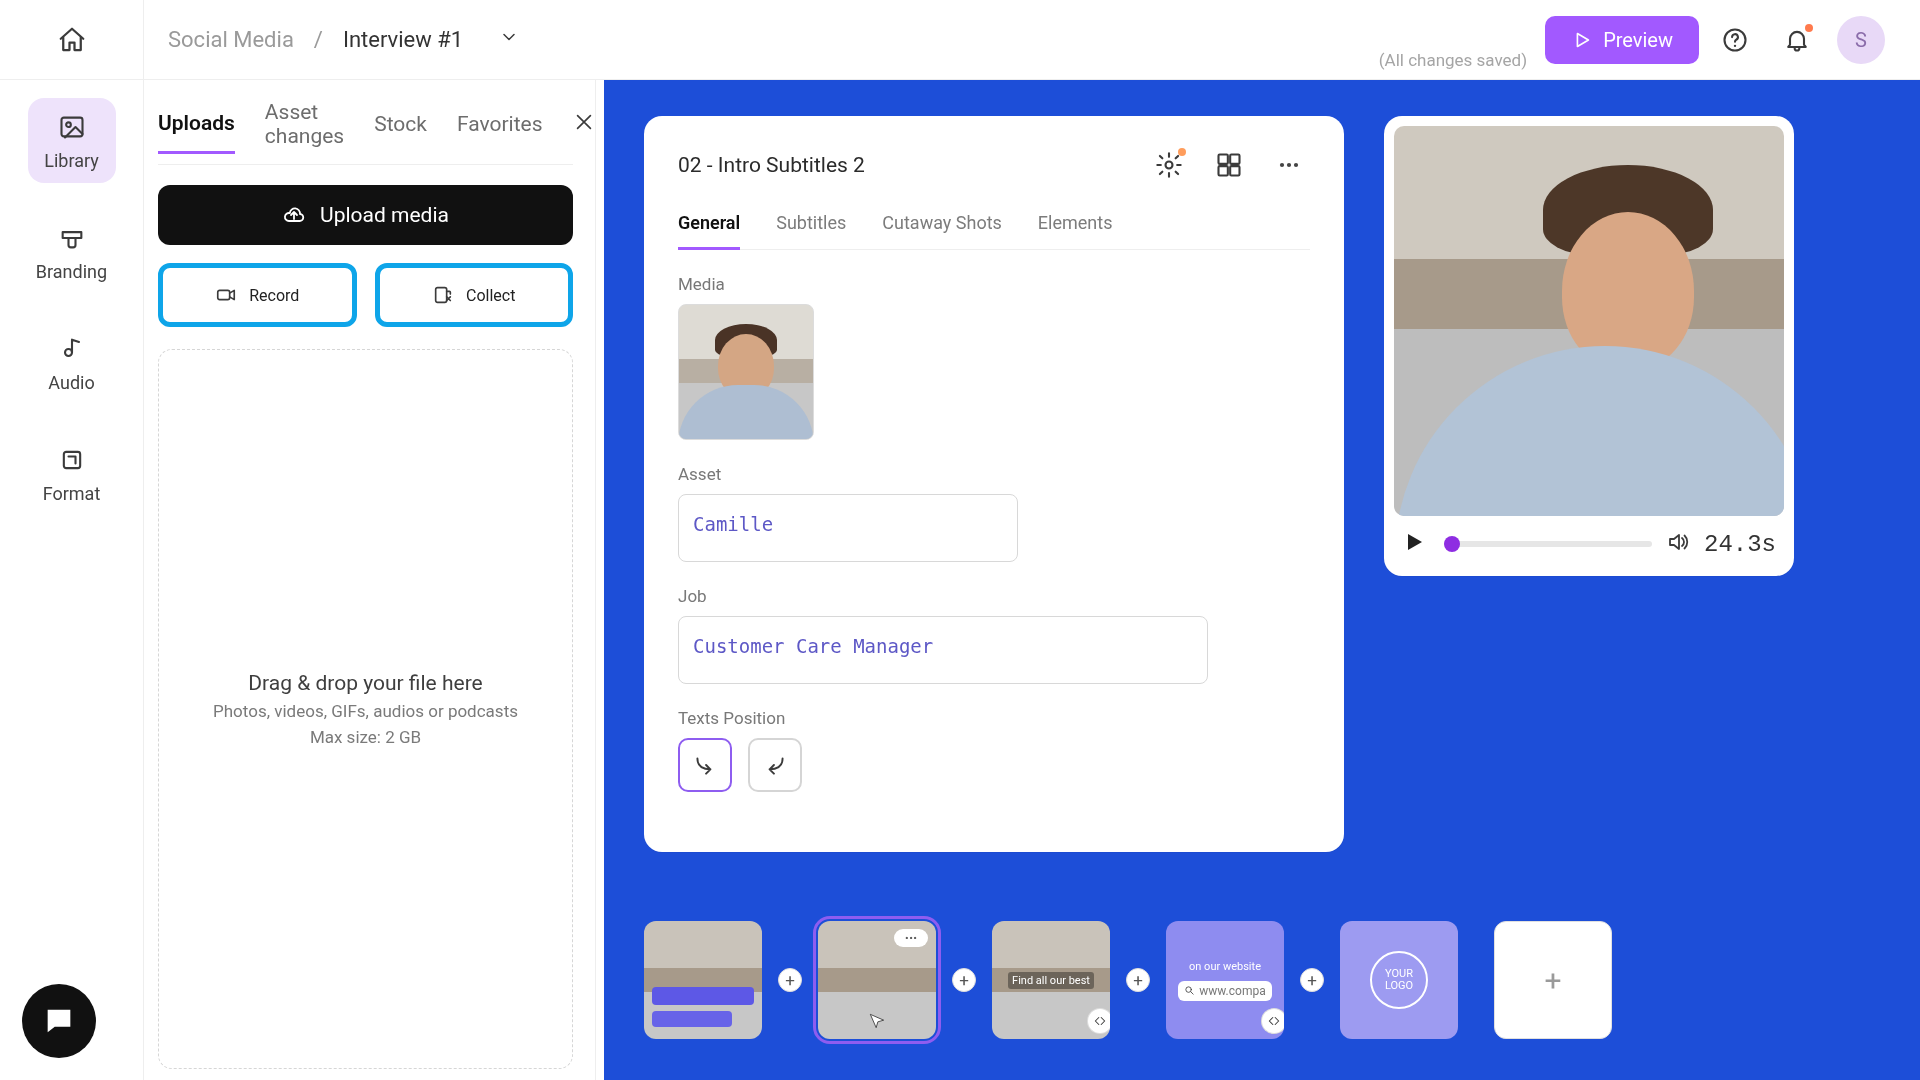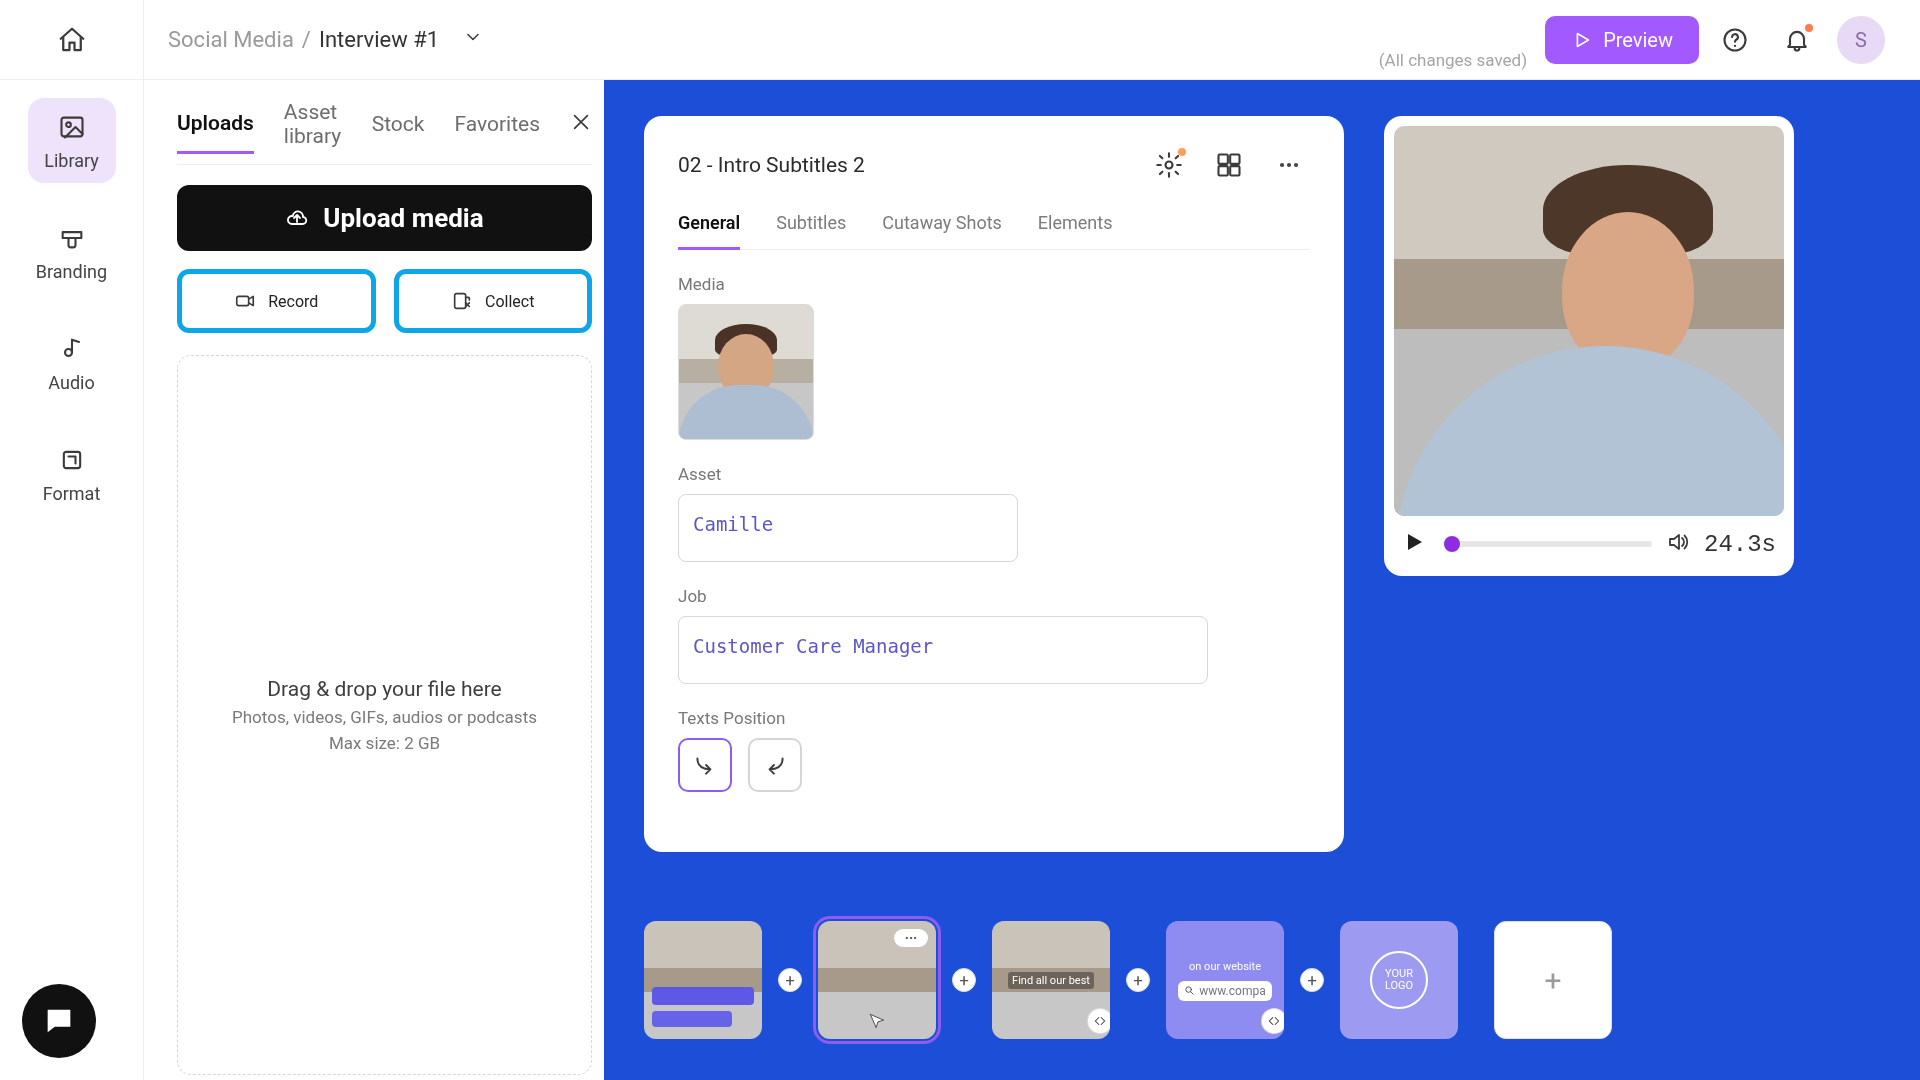--- a/index.html
+++ b/index.html
@@ -1,43 +1,43 @@
 <!DOCTYPE html>
 <html><head>
 <meta charset="utf-8">
 <style>
 * { margin: 0; padding: 0; box-sizing: border-box; font-family: -apple-system, BlinkMacSystemFont, "Segoe UI", Roboto, sans-serif; }
 body { width: 1920px; height: 1080px; background: #fff; overflow: hidden; position: relative; }
 
 
 .header { height: 80px; display: flex; align-items: center; padding: 0 35px 0 0; border-bottom: 1px solid #eee; }
 .home-btn { width: 144px; height: 80px; display: flex; align-items: center; justify-content: center; border-right: 1px solid #eee; }
-.breadcrumb { display: flex; align-items: flex-start; gap: 8px; margin-left: 24px; font-size: 22px; color: #333; }
+.breadcrumb { display: flex; align-items: flex-start; gap: 20px; margin-left: 24px; font-size: 22px; color: #333; }
 .breadcrumb .folder { color: #9a9a9a; }
 .breadcrumb .chev { margin-left: 16px; color: #9a9a9a; }
 .header-spacer { flex: 1; }
 .saved-text { color: #a5a5a5; font-size: 17px; margin-right: 18px; margin-top: 40px; }
 .preview-btn { background: #a259ff; color: #fff; border: none; border-radius: 10px; padding: 12px 26px; font-size: 20px; display: flex; align-items: center; gap: 10px; }
 .icon-btn { width: 52px; height: 52px; display: flex; align-items: center; justify-content: center; border-radius: 10px; margin-left: 10px; position: relative; }
 .avatar { width: 48px; height: 48px; border-radius: 50%; background: #e8d9f7; color: #8a6caa; display: flex; align-items: center; justify-content: center; font-size: 20px; margin-left: 14px; }
 .notif-dot { position: absolute; top: 10px; right: 10px; width: 8px; height: 8px; border-radius: 50%; background: #ff7a4d; }
 
 
 .left-rail { position: absolute; top: 80px; left: 0; width: 144px; height: calc(100% - 80px); border-right: 1px solid #eee; padding-top: 18px; display: flex; flex-direction: column; align-items: center; gap: 26px; }
 .rail-item { width: 88px; display: flex; flex-direction: column; align-items: center; gap: 8px; padding: 14px 0 12px; border-radius: 16px; font-size: 18px; color: #444; }
 .rail-item.active { background: #eee3fb; }
 .rail-icon { width: 30px; height: 30px; display: flex; align-items: center; justify-content: center; }
 
 
-.library-panel { position: absolute; top: 80px; left: 155px; width: 460px; height: calc(100% - 80px); border-right: 1px solid #eee; padding: 20px 22px; }
+.library-panel { position: absolute; top: 80px; left: 136px; width: 460px; height: calc(100% - 80px); border-right: 1px solid #eee; padding: 20px 22px; }
 .ltabs { display: flex; align-items: center; gap: 30px; font-size: 21px; color: #6d6d6d; border-bottom: 1px solid #eee; margin-bottom: 20px;}
 .ltabs .ltab { padding-bottom: 16px; }
 .ltabs .ltab.active { color: #111; font-weight: 600; border-bottom: 3px solid #a259ff; margin-bottom:-1px;}
 .ltabs .close { margin-left: auto; font-size: 26px; color: #333; padding-bottom:16px;}
-.upload-btn { width: 100%; background: #111; color: #fff; border: none; border-radius: 12px; padding: 18px 0; font-size: 26px; display: flex; align-items: center; justify-content: center; gap: 14px; font-weight: bold; }
+.upload-btn { width: 100%; background: #111; color: #fff; border: none; border-radius: 12px; padding: 18px 0; font-size: 21px; display: flex; justify-content: center; gap: 14px; }
 .two-btns { display: flex; gap: 18px; margin-top: 18px; }
 .two-btns button { flex: 1; background: #fff; border: 5px solid #0ea5e9; border-radius: 12px; padding: 16px 0; font-size: 16px; display: flex; align-items: center; justify-content: center; gap: 12px; color: #222; }
 .dropzone { margin-top: 22px; border: 1.5px dashed #d6d6d6; border-radius: 14px; height: 720px; display: flex; flex-direction: column; align-items: center; justify-content: center; color: #7a7a7a; text-align: center; gap: 6px; }
 .dropzone .dz-title { color: #3f3f3f; font-size: 21px; }
 .dropzone .dz-sub { font-size: 17px; }
 
 
 .main { position: absolute; top: 80px; left: 604px; right: 0; bottom: 0; background: #1d4ed8; padding: 36px 40px; }
 
 
@@ -177,21 +177,21 @@
           <path class="stroke" d="M9 9h6v6"></path>
         </svg>
       </span>
     <span>Format</span>
   </div>
 </div>
 
 <div class="library-panel">
   <div class="ltabs">
     <div class="ltab active">Uploads</div>
-    <div class="ltab">Asset library</div>
+    <div class="ltab">Asset changes</div>
     <div class="ltab">Stock</div>
     <div class="ltab">Favorites</div>
     <div class="close">
       <svg width="22" height="22" viewBox="0 0 24 24">
           <path class="stroke" d="M5 5l14 14M19 5L5 19"></path>
         </svg>
     </div>
   </div>
   <button class="upload-btn">
     <svg width="24" height="24" viewBox="0 0 24 24">

